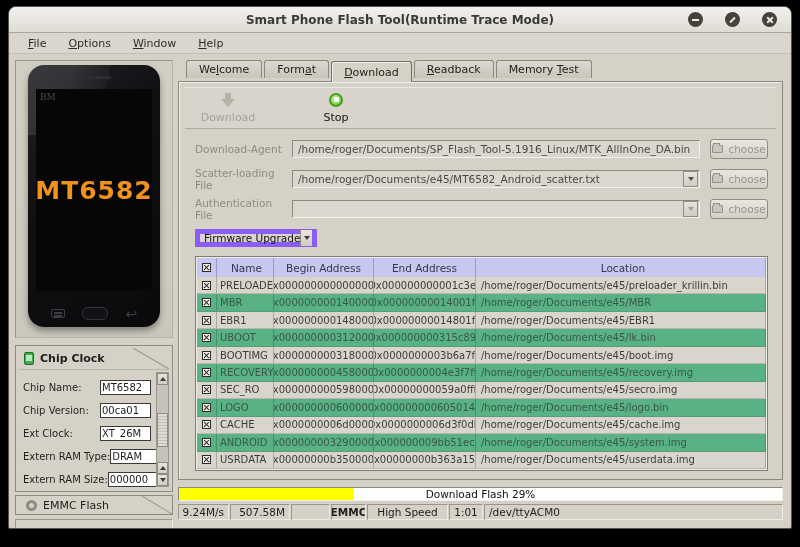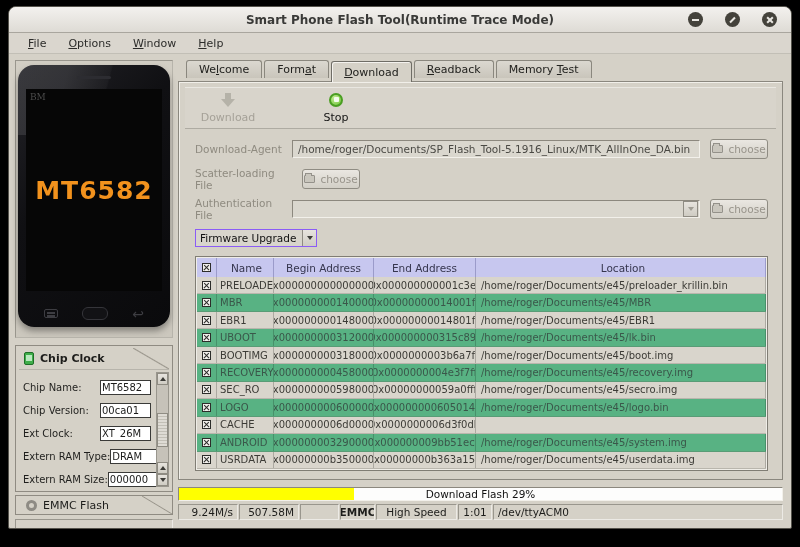--- a/index.html
+++ b/index.html
@@ -32,21 +32,21 @@
 
   
   .content { display:flex; padding:6px 8px 0 6px; height:476px; }
   .left-col { width:158px; display:flex; flex-direction:column; }
   .right-col { flex:1; margin-left:5px; display:flex; flex-direction:column; }
 
   
   .phone-panel { height:278px; border:1px solid #b7b4ab; border-top-color:#99968d;
     border-left-color:#99968d; background:linear-gradient(#d2cec4,#cbc7bd);
     display:flex; align-items:flex-start; justify-content:center; padding-top:4px; }
-  .phone { width:152px; height:262px; background:linear-gradient(135deg,#232328 0%,#101013 40%,#0a0a0c 100%);
+  .phone { width:132px; height:262px; background:linear-gradient(135deg,#232328 0%,#101013 40%,#0a0a0c 100%);
     border-radius:16px; position:relative; box-shadow:0 4px 6px rgba(0,0,0,0.35); overflow:hidden;text-align:center; }
   .phone::before { content:""; position:absolute; left:0; top:0; right:0; height:70px;
     background:linear-gradient(105deg, rgba(255,255,255,0.10) 30%, rgba(255,255,255,0.03) 55%, transparent 56%); }
   .speaker { position:absolute; top:11px; left:50%; margin-left:-17px; width:34px; height:3px;
     background:#2c2c31; border-radius:2px; }
   .phone-screen { position:absolute; left:8px; right:8px; top:24px; bottom:36px;
     background:#060606; display:flex; align-items:center; justify-content:center; }
   .brand-corner { position:absolute; top:3px; left:4px; font-size:9px; color:#4c4c4c;
     font-family:"DejaVu Serif","Liberation Serif",serif; }
   .chip-label { color:var(--orange); font-weight:bold; font-size:25px; letter-spacing:1px; }
@@ -140,21 +140,21 @@
     background:linear-gradient(#eae7e1,#d2cfc6); border:1px solid #8f8c83;
     display:flex; align-items:center; justify-content:center; gap:5px; }
   .folder-icon { width:11px; height:8px; background:#c9c6bd; border:1px solid #94918a;
     border-radius:1px; position:relative; }
   .folder-icon::before { content:""; position:absolute; left:0; top:-3px; width:5px; height:2px;
     background:#c9c6bd; border:1px solid #94918a; border-bottom:none; }
   .choose-label { font-size:10.5px; color:#98948b; }
 
   
   .fw-row { margin:10px 0 0 10px; display:flex; }
-  .fw-combo { width:122px; height:18px; border:1px solid #8b5cf6; background:#d8d5cc;
+  .fw-combo { width:122px; height:18px; border:5px solid #8b5cf6; background:#d8d5cc;
     display:flex; align-items:center; }
   .fw-text { flex:1; font-size:10.5px; color:#111; padding-left:4px; white-space:nowrap; }
   .fw-arrow { width:14px; height:16px; background:linear-gradient(#e7e4de,#cfccc3);
     border-left:1px solid #8f8c83; display:flex; align-items:center; justify-content:center; }
 
   
   .ptable { margin:9px 8px 0 10px; height:215px; border:1px solid #807d74;
     box-shadow:0 0 0 1px #efede7 inset; background:#d9d5cc; display:flex; flex-direction:column;
     padding:1px; }
   .thead { height:19px; display:flex; background:var(--lav); flex:none; }
@@ -177,21 +177,21 @@
   
   .progress { margin-top:7px; height:14px; position:relative; background:#fdfdfc;
     border:1px solid #8c887e; border-bottom-color:#f2f0ea; border-right-color:#f2f0ea; }
   .progress-fill { height:100%; background:var(--yellow); }
   .progress-label { position:absolute; left:0; right:0; top:0; bottom:0; display:flex;
     align-items:center; justify-content:center; font-size:10.5px; color:#101010; }
   .statusbar { margin-top:3px; height:16px; display:flex; }
   .sb-cell { height:100%; border:1px solid #99968d; border-bottom-color:#eceae5;
     border-right-color:#eceae5; margin-right:1px; font-size:10.5px; color:#1c1c1a;
     display:flex; align-items:center; padding:0 4px; background:var(--panel); overflow:hidden; white-space:nowrap; }
-  .sb-0 { width:60px; justify-content:flex-end; }
+  .sb-0 { width:51px; justify-content:flex-end; }
   .sb-1 { width:60px; justify-content:flex-end; }
   .sb-2 { width:39px; }
   .sb-3 { width:35px; justify-content:center; font-weight:bold; }
   .sb-4 { width:81px; justify-content:center; }
   .sb-5 { width:34px; justify-content:center; }
   .sb-6 { flex:1; margin-right:0; }
 </style>
 </head>
 <body>
 
@@ -312,20 +312,26 @@
             <span class="field-text">/home/roger/Documents/SP_Flash_Tool-5.1916_Linux/MTK_AllInOne_DA.bin</span>
           </div>
           <div class="choose-btn">
             <span class="folder-icon"></span>
             <span class="choose-label">choose</span>
           </div>
         </div>
 
         <div class="field-row">
           <span class="field-label">Scatter-loading File</span>
+          <div class="field-box sunken">
+            <span class="field-text">/home/roger/Documents/e45/MT6582_Android_scatter.txt</span>
+            <span class="combo-arrow">
+                <span class="tri-dn"></span>
+              </span>
+          </div>
           <div class="choose-btn">
             <span class="folder-icon"></span>
             <span class="choose-label">choose</span>
           </div>
         </div>
 
         <div class="field-row">
           <span class="field-label">Authentication File</span>
           <div class="field-box sunken">
             <span class="field-text"></span>
@@ -431,20 +437,21 @@
                 <span class="cell c-end">0x000000000605014d</span>
                 <span class="cell c-location">/home/roger/Documents/e45/logo.bin</span>
               </div>
               <div class="trow">
                 <span class="cell c-cb">
                   <span class="cbx"></span>
                 </span>
                 <span class="cell c-name">CACHE</span>
                 <span class="cell c-begin">0x0000000006d00000</span>
                 <span class="cell c-end">0x0000000006d3f0db</span>
+                <span class="cell c-location">/home/roger/Documents/e45/cache.img</span>
               </div>
               <div class="trow hl">
                 <span class="cell c-cb">
                   <span class="cbx"></span>
                 </span>
                 <span class="cell c-name">ANDROID</span>
                 <span class="cell c-begin">0x0000000032900000</span>
                 <span class="cell c-end">0x000000009bb51ec3</span>
                 <span class="cell c-location">/home/roger/Documents/e45/system.img</span>
               </div>

